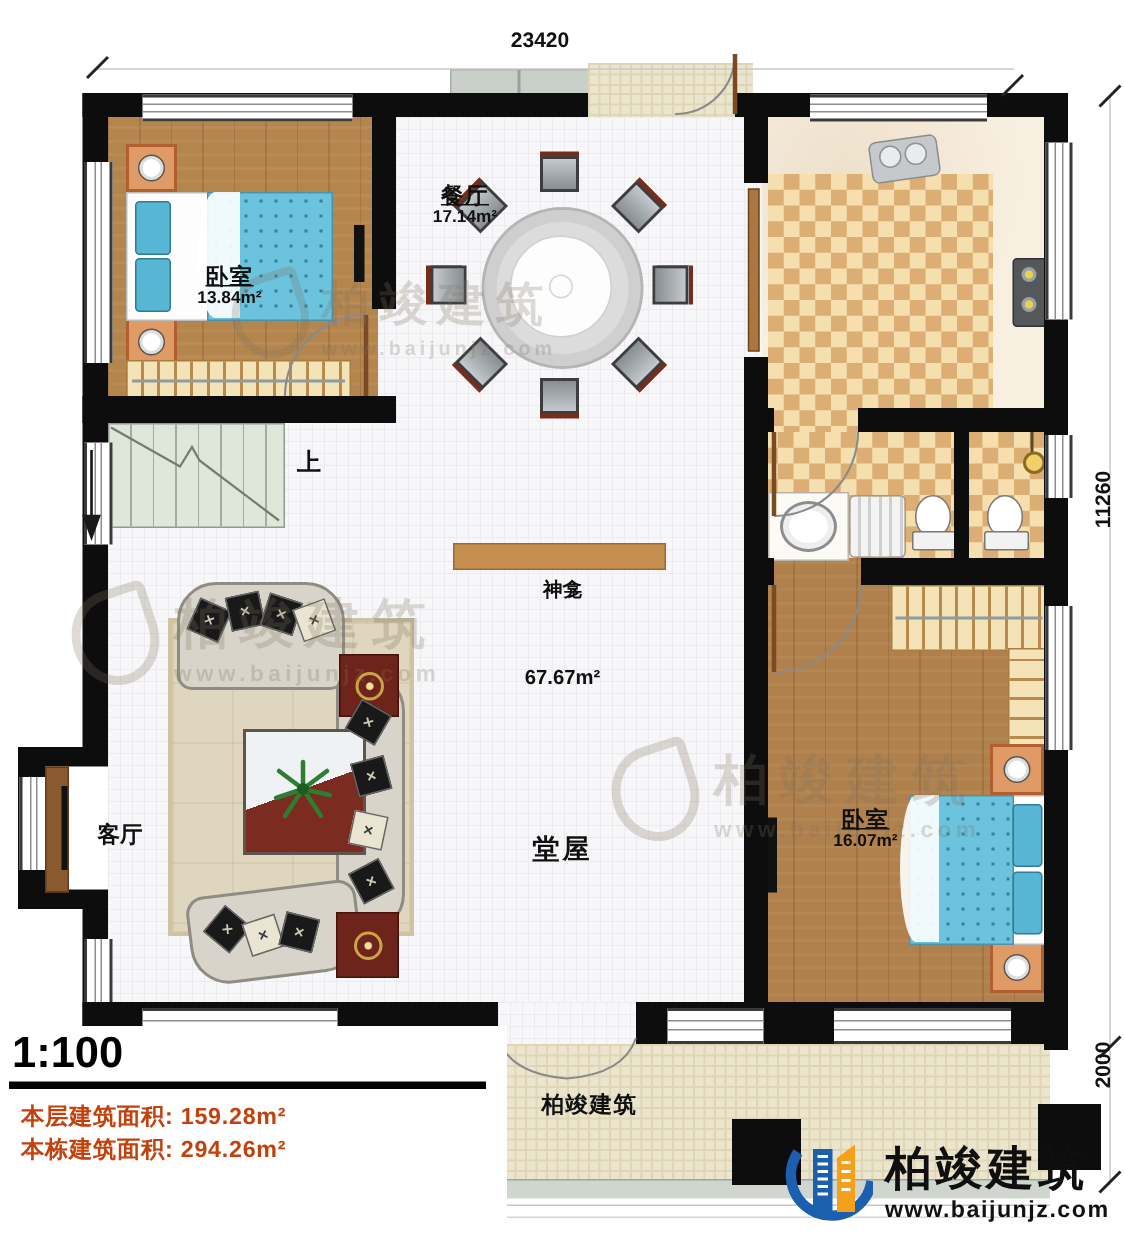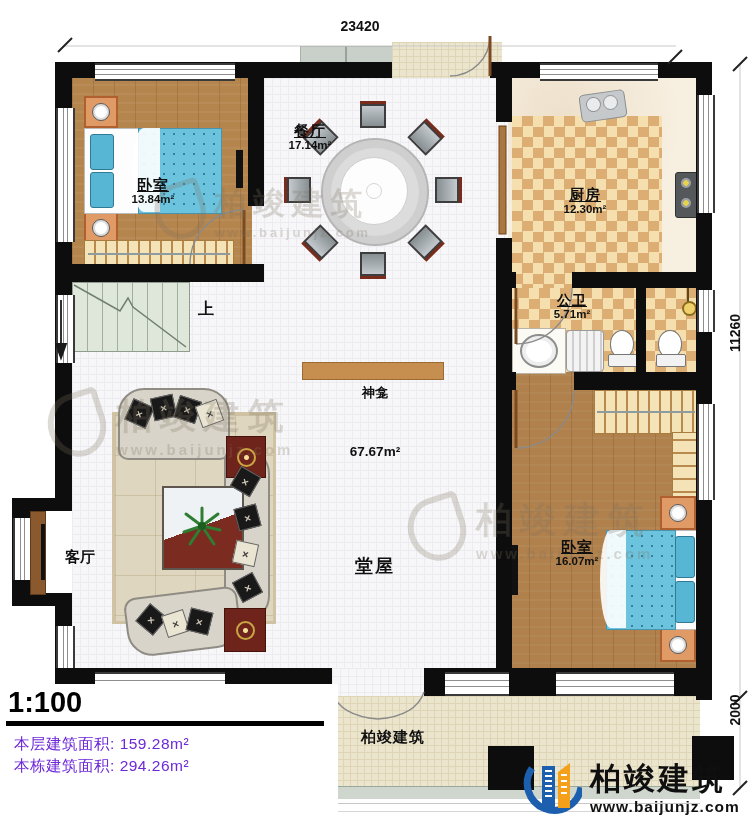--- a/index.html
+++ b/index.html
@@ -44,21 +44,21 @@
   .wm{position:absolute;z-index:60;display:flex;align-items:center;gap:10px;color:rgba(128,116,98,.26);pointer-events:none;}
   .wm .ic{width:46px;height:52px;border:6px solid currentColor;border-radius:50% 10% 50% 50%;transform:rotate(-18deg);flex:0 0 auto;}
   .wm .t1{font-size:36px;font-weight:900;letter-spacing:8px;white-space:nowrap;}
   .wm .t2{font-size:15px;font-weight:bold;letter-spacing:3px;white-space:nowrap;}
   .dimtxt{position:absolute;z-index:75;font-weight:bold;font-size:14px;color:#111;text-align:center;}
   #legend{position:absolute;left:6px;top:684px;width:332px;height:146px;background:#fff;z-index:80;}
   #legend .trow{display:flex;align-items:baseline;gap:14px;padding:2px 0 0 2px;}
   #legend .title{font-size:40px;font-weight:900;letter-spacing:1px;color:#000;}
   #legend .scale{font-size:29px;font-weight:bold;color:#000;}
   #legend .rule{height:5px;background:#000;margin:2px 0 6px 0;width:318px;}
-  #legend .ln{font-size:15.5px;font-weight:normal;color:#6d28d9;padding:1.5px 0 0 8px;letter-spacing:.5px;}
+  #legend .ln{font-size:15.5px;font-weight:bold;color:#c2410c;padding:1.5px 0 0 8px;letter-spacing:.5px;}
   #logo{position:absolute;left:518px;top:750px;width:228px;height:78px;z-index:80;display:flex;align-items:center;gap:8px;}
   #logo .texts{display:flex;flex-direction:column;}
   #logo .t1{font-size:31px;font-weight:900;letter-spacing:3px;color:#0f0f0f;line-height:1;}
   #logo .t2{font-size:15.5px;font-weight:bold;letter-spacing:1px;color:#111;margin-top:4px;}
   svg.overlay{position:absolute;left:0;top:0;z-index:50;pointer-events:none;}
 </style>
 </head>
 <body>
 
 <div id="stage">
@@ -273,28 +273,20 @@
   </div>
 
   <div class="lbl" style="left:105px;top:176px;width:96px;">
     <div class="nm">卧室</div>
     <div class="ar">13.84m²</div>
   </div>
   <div class="lbl" style="left:262px;top:122px;width:96px;">
     <div class="nm">餐厅</div>
     <div class="ar">17.14m²</div>
   </div>
-  <div class="lbl" style="left:537px;top:186px;width:96px;">
-    <div class="nm">厨房</div>
-    <div class="ar">12.30m²</div>
-  </div>
-  <div class="lbl" style="left:524px;top:292px;width:96px;">
-    <div class="nm" style="font-size:14px;">公卫</div>
-    <div class="ar">5.71m²</div>
-  </div>
   <div class="lbl" style="left:529px;top:538px;width:96px;">
     <div class="nm">卧室</div>
     <div class="ar">16.07m²</div>
   </div>
   <div class="lbl" style="left:335px;top:444px;width:80px;font-size:13.5px;">67.67m²</div>
   <div class="lbl" style="left:340px;top:556px;width:70px;font-size:18px;letter-spacing:2px;">堂屋</div>
   <div class="lbl" style="left:347px;top:386px;width:56px;font-size:13px;">神龛</div>
   <div class="lbl" style="left:52px;top:548px;width:56px;font-size:15px;">客厅</div>
   <div class="lbl" style="left:345px;top:728px;width:96px;font-size:15px;letter-spacing:1px;">柏竣建筑</div>
   <div class="lbl" style="left:192px;top:300px;width:28px;font-size:16px;">上</div>

